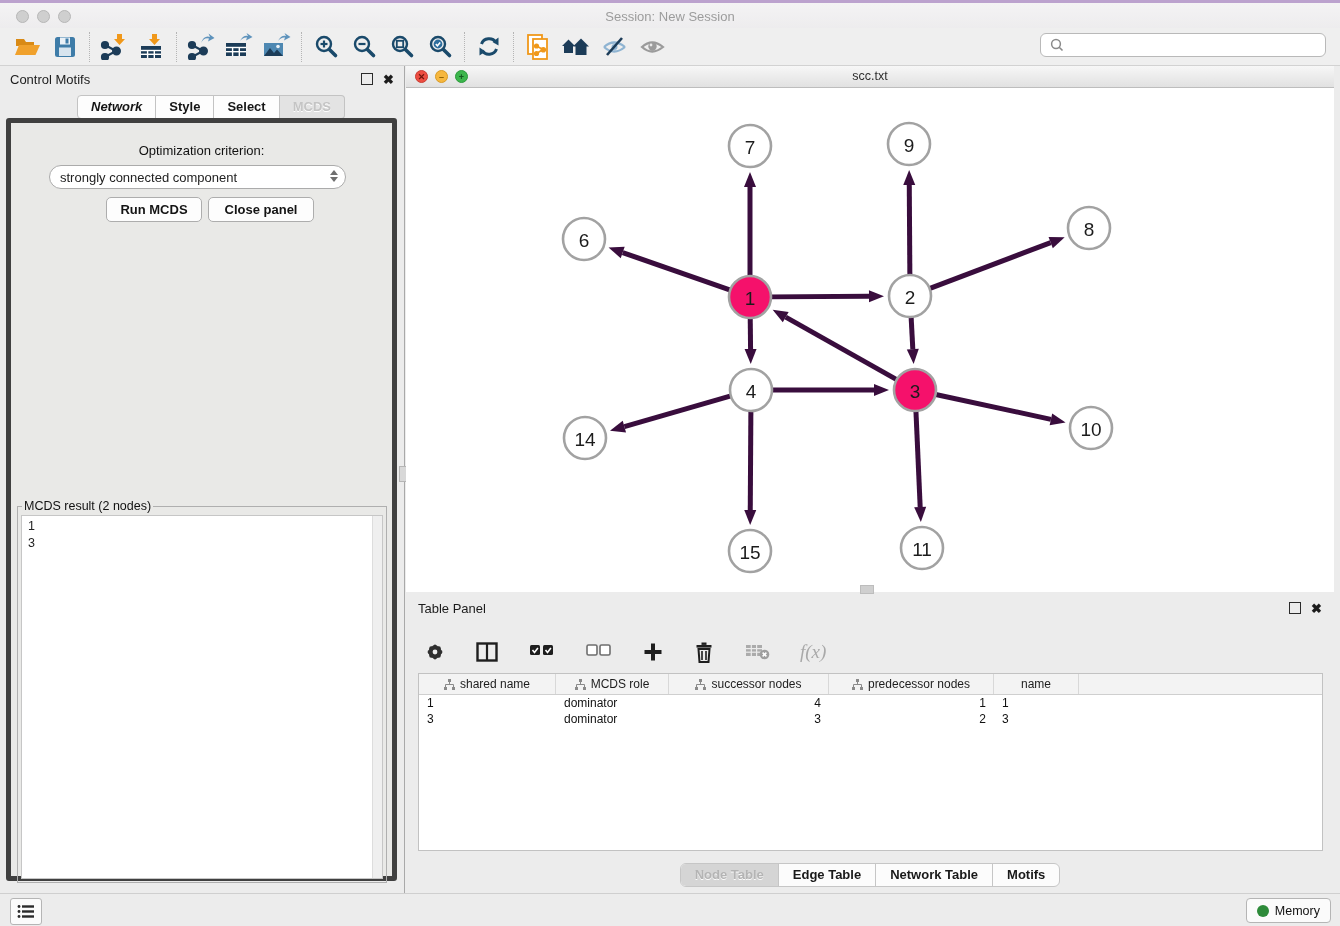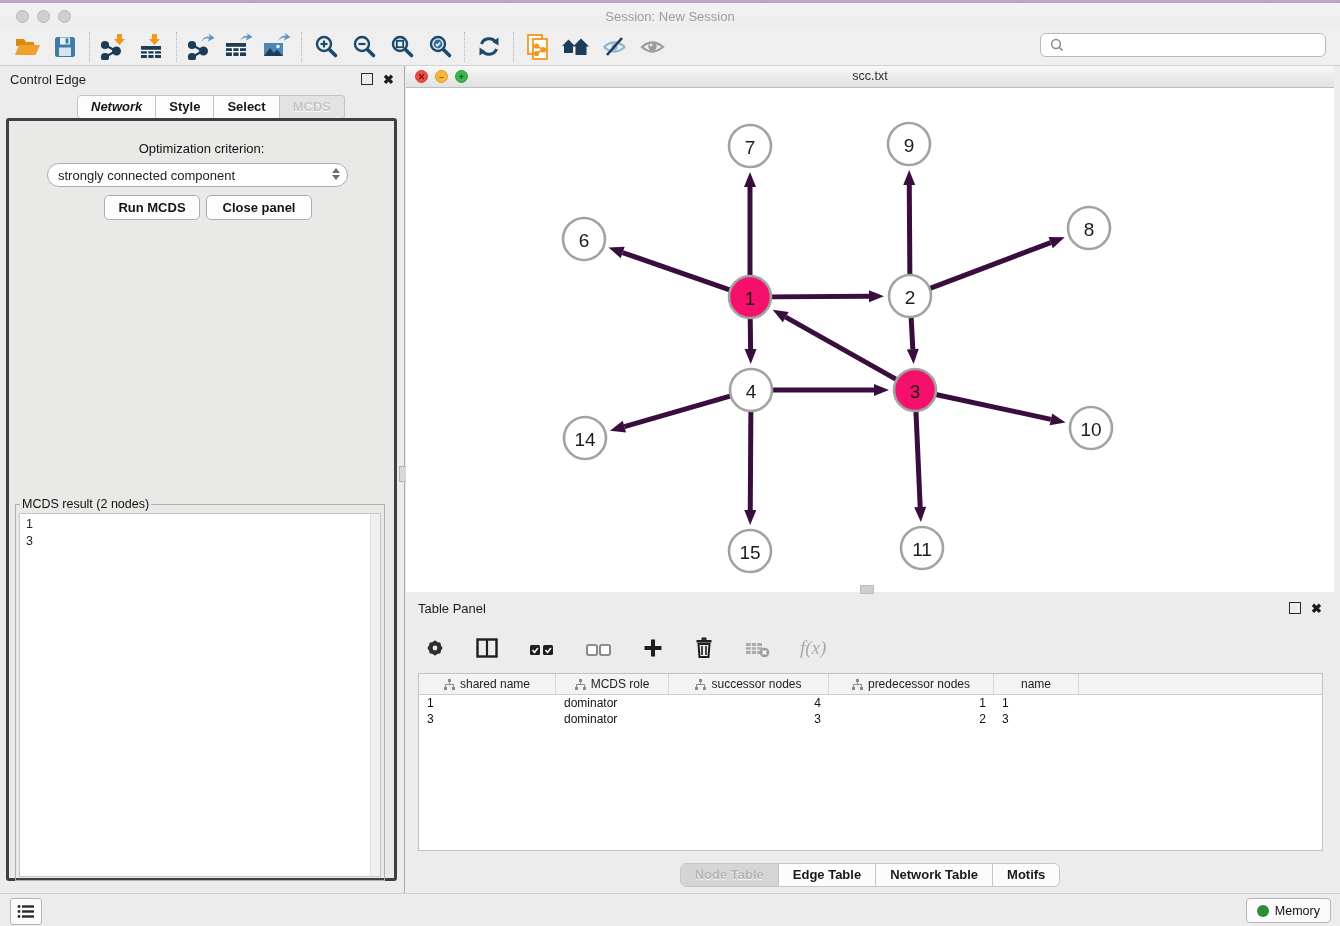--- a/index.html
+++ b/index.html
@@ -27,21 +27,21 @@
   .panel-header{height:26px;display:flex;align-items:center;padding:0 10px;font-size:13px;color:#1C1C1C;}
   .panel-header .spacer{flex:1;}
   .float-ic{width:10px;height:10px;border:1.6px solid #2B2B2B;display:inline-block;margin-right:10px;}
   .close-ic{font-size:13px;font-weight:bold;color:#1C1C1C;}
   .cp-tabs{position:absolute;left:77px;top:29px;display:flex;}
   .cp-tab{padding:3px 13px 4px;background:#FDFDFD;border:1px solid #C3C3C3;border-left-width:0;
     font-size:13px;font-weight:bold;color:#161616;}
   .cp-tab:first-child{border-left-width:1px;border-radius:4px 0 0 4px;font-style:italic;}
   .cp-tab.sel{background:#E3E3E3;color:#C4C4C4;text-shadow:0 1px 0 #fff;border-radius:0 4px 4px 0;}
   .cp-content{position:absolute;left:6px;right:7px;top:52px;bottom:12px;background:#E9E9E7;
-    border:3px solid #404040;border-radius:3px;}
+    border:5px solid #404040;border-radius:3px;}
   .opt-label{position:absolute;top:20px;left:0;right:0;text-align:center;font-size:13px;color:#111;}
   .select-box{position:absolute;left:38px;right:46px;top:42px;height:24px;background:#fff;
     border:1px solid #ABABAB;border-radius:12px;display:flex;align-items:center;
     padding:0 34px 0 10px;font-size:13px;box-sizing:border-box;}
   .select-arrows{position:absolute;right:7px;top:4px;display:flex;flex-direction:column;gap:2px;}
   .select-arrows i{width:0;height:0;border-left:4px solid transparent;border-right:4px solid transparent;display:block;}
   .select-arrows .up{border-bottom:5px solid #6F6F6F;}
   .select-arrows .dn{border-top:5px solid #6F6F6F;}
   .cp-btn{position:absolute;top:74px;height:23px;background:#FDFDFD;border:1px solid #ADADAD;
     border-radius:5px;font-size:13px;font-weight:bold;color:#141414;display:flex;align-items:center;justify-content:center;}
@@ -59,21 +59,21 @@
   .network-window{position:absolute;left:406px;top:66px;width:928px;height:526px;background:#fff;}
   .net-titlebar{height:22px;background:linear-gradient(#F7F7F7,#E1E1E1);border-bottom:1px solid #BDBDBD;
     position:relative;box-sizing:border-box;}
   .net-lights{position:absolute;left:9px;top:4px;display:flex;gap:7px;}
   .net-lights .nl{width:13px;height:13px;border-radius:50%;font-size:9px;font-weight:bold;
     display:flex;align-items:center;justify-content:center;box-sizing:border-box;}
   .net-title{position:absolute;left:0;right:0;top:0;line-height:21px;text-align:center;font-size:12.5px;color:#2E2E2E;}
   .net-canvas{position:absolute;left:0;top:22px;}
   
   .table-panel{position:absolute;left:406px;top:595px;width:928px;height:298px;background:#ECECEC;}
-  .tp-toolbar{position:absolute;left:18px;top:36px;display:flex;align-items:flex-end;gap:29px;height:28px;}
+  .tp-toolbar{position:absolute;left:18px;top:46px;display:flex;align-items:flex-start;gap:29px;height:28px;}
   .tp-toolbar .tp-ic{display:flex;align-items:center;justify-content:center;}
   .fx-label{font-family:"Liberation Serif",serif;font-style:italic;font-size:19px;color:#A9A9A9;}
   .tp-tablebox{position:absolute;left:12px;right:11px;top:78px;height:178px;background:#fff;
     border:1px solid #C2C2C2;box-sizing:border-box;overflow:hidden;}
   .thead{display:flex;height:20px;background:#F3F3F3;border-bottom:1px solid #CFCFCF;}
   .th{display:flex;align-items:center;justify-content:center;gap:5px;font-size:12px;color:#1D1D1D;
     border-right:1px solid #D8D8D8;box-sizing:border-box;}
   .trow{display:flex;height:16px;font-size:12px;color:#111;}
   .td{box-sizing:border-box;padding:0 8px;line-height:16px;overflow:hidden;}
   .ta-l{text-align:left;} .ta-r{text-align:right;}
@@ -258,21 +258,21 @@
 <div class="search-box">
   <svg width="20" height="16" viewBox="0 0 20 16" style="margin-left:6px;">
     <circle cx="9" cy="7" r="4.4" stroke="#8A8A8A" stroke-width="1.5" fill="none"></circle>
     <line x1="12.2" y1="10.2" x2="15.5" y2="13.5" stroke="#8A8A8A" stroke-width="1.6"></line>
   </svg>
   <input type="text" value="" style="">
 </div>
 
 <div class="control-panel">
   <div class="panel-header">
-    <span>Control Edge</span>
+    <span>Control Motifs</span>
     <span class="spacer"></span>
     <span class="float-ic"></span>
     <span class="close-ic">✖</span>
   </div>
   <div class="cp-tabs">
     <div class="cp-tab">Network</div>
     <div class="cp-tab">Style</div>
     <div class="cp-tab">Select</div>
     <div class="cp-tab sel">MCDS</div>
   </div>

